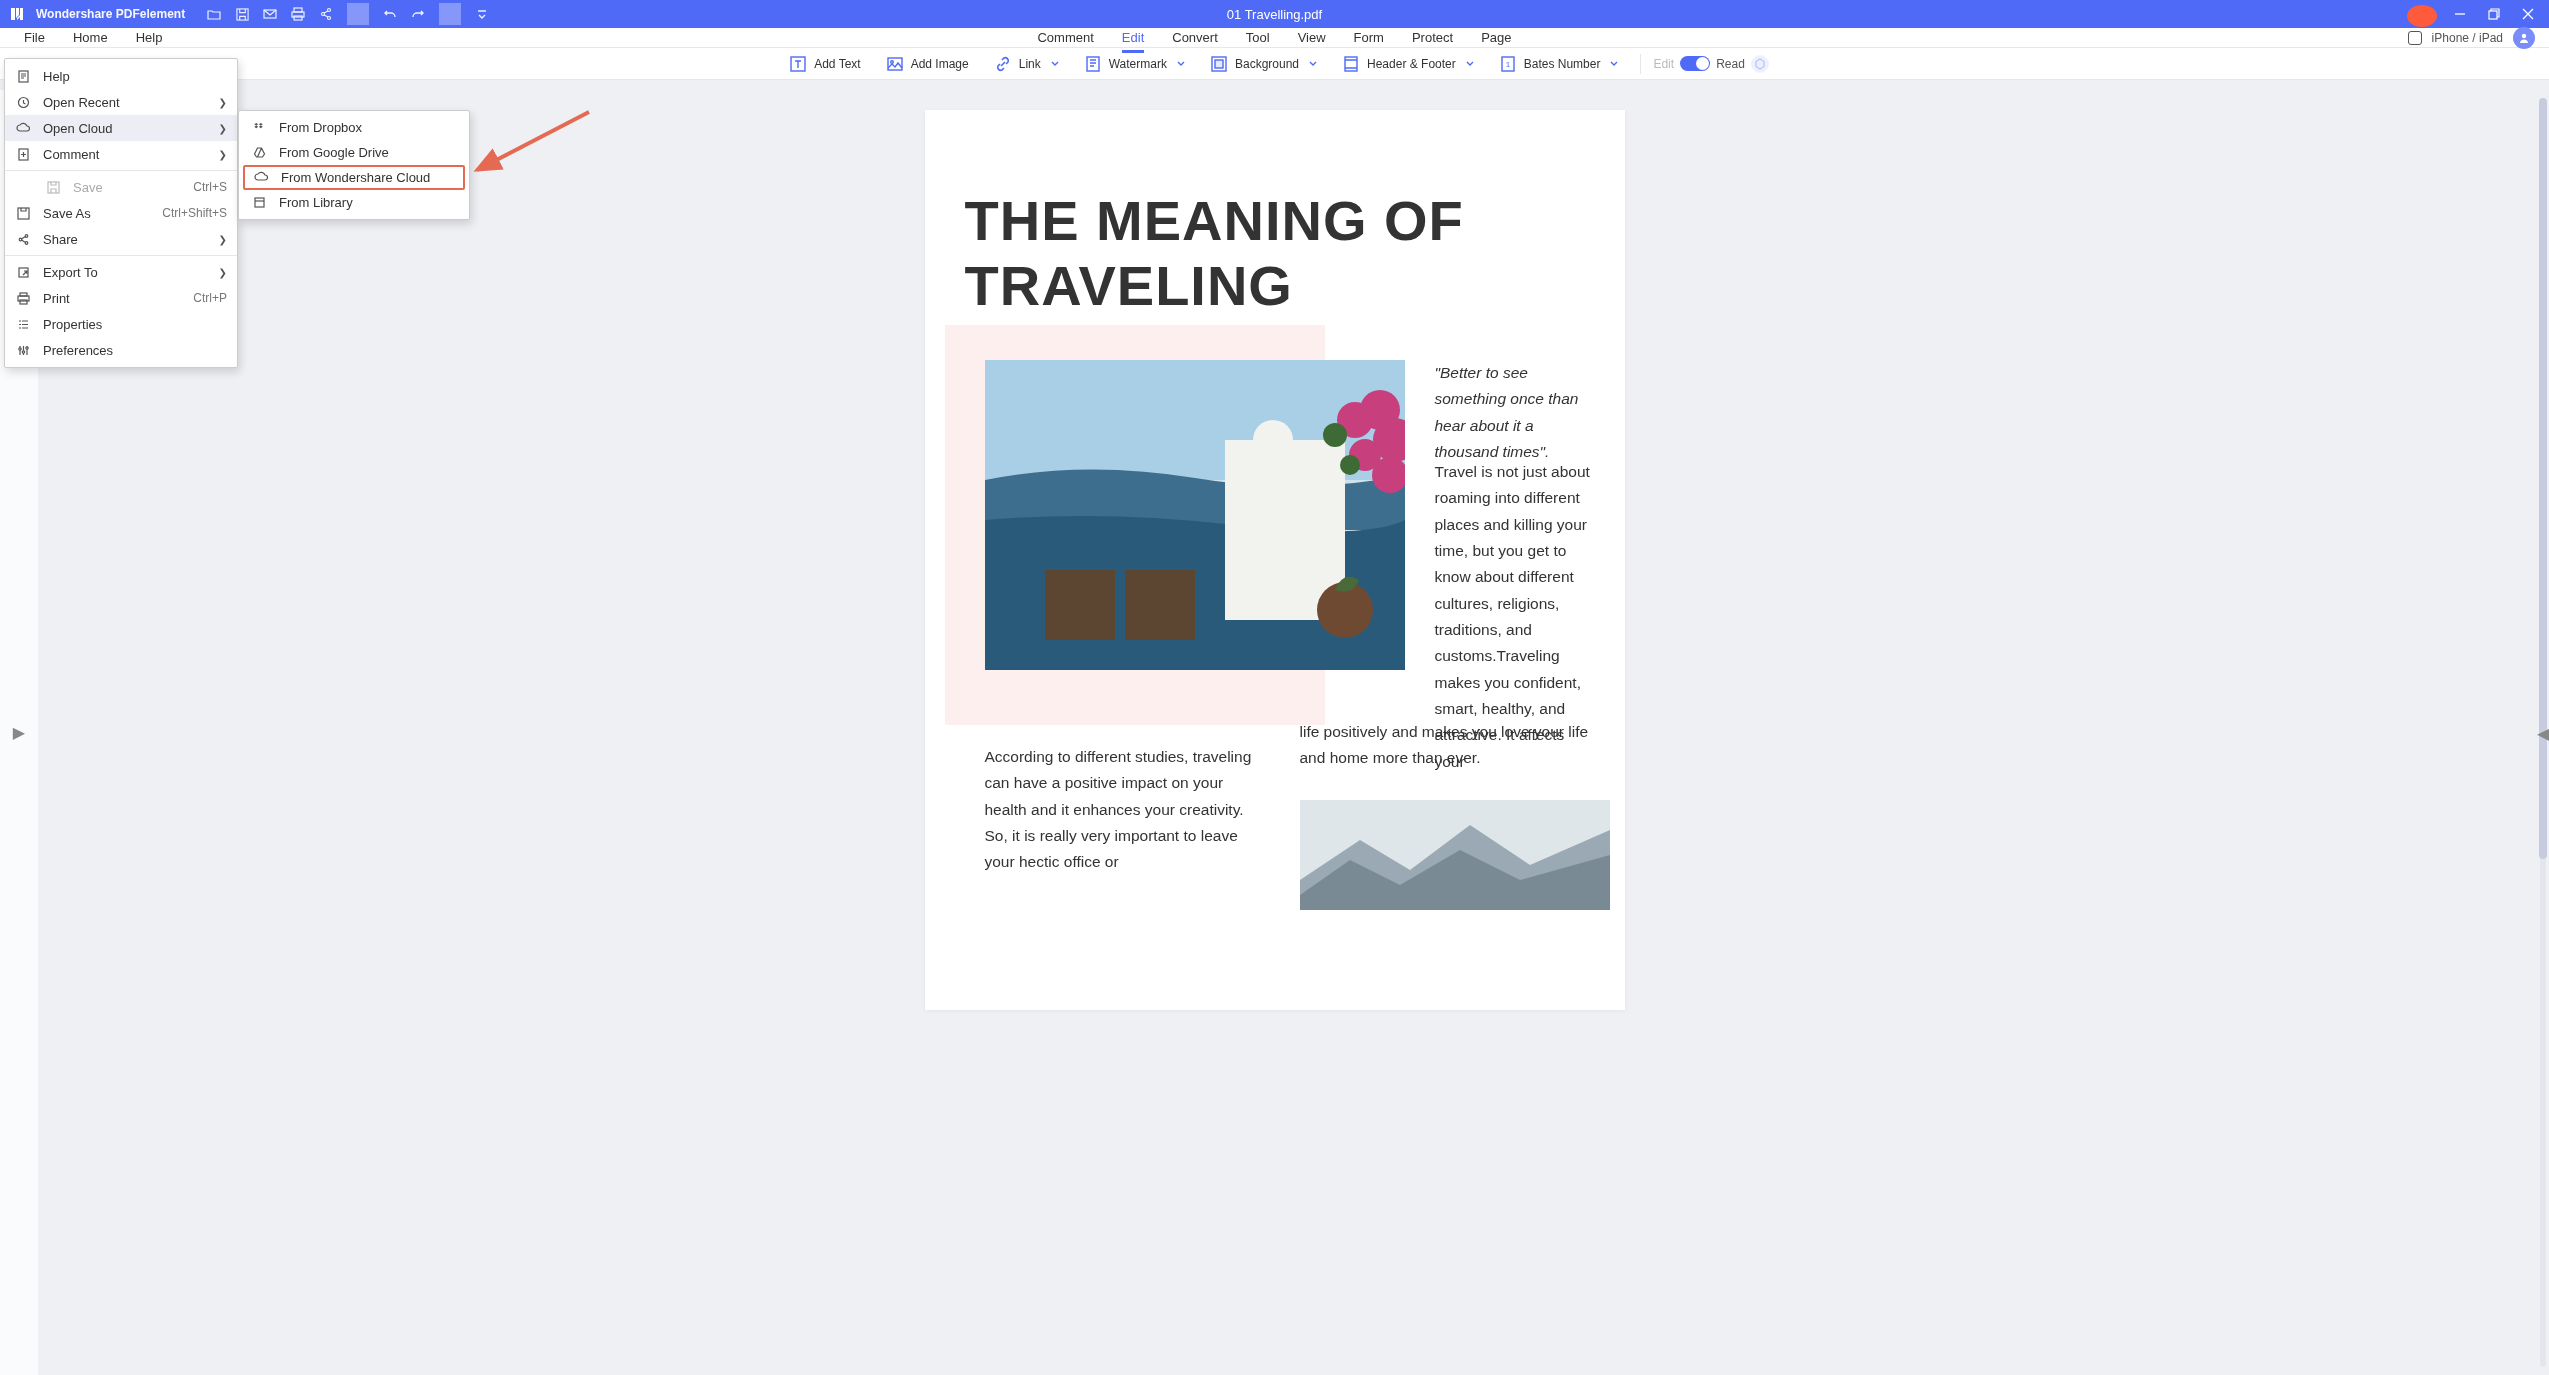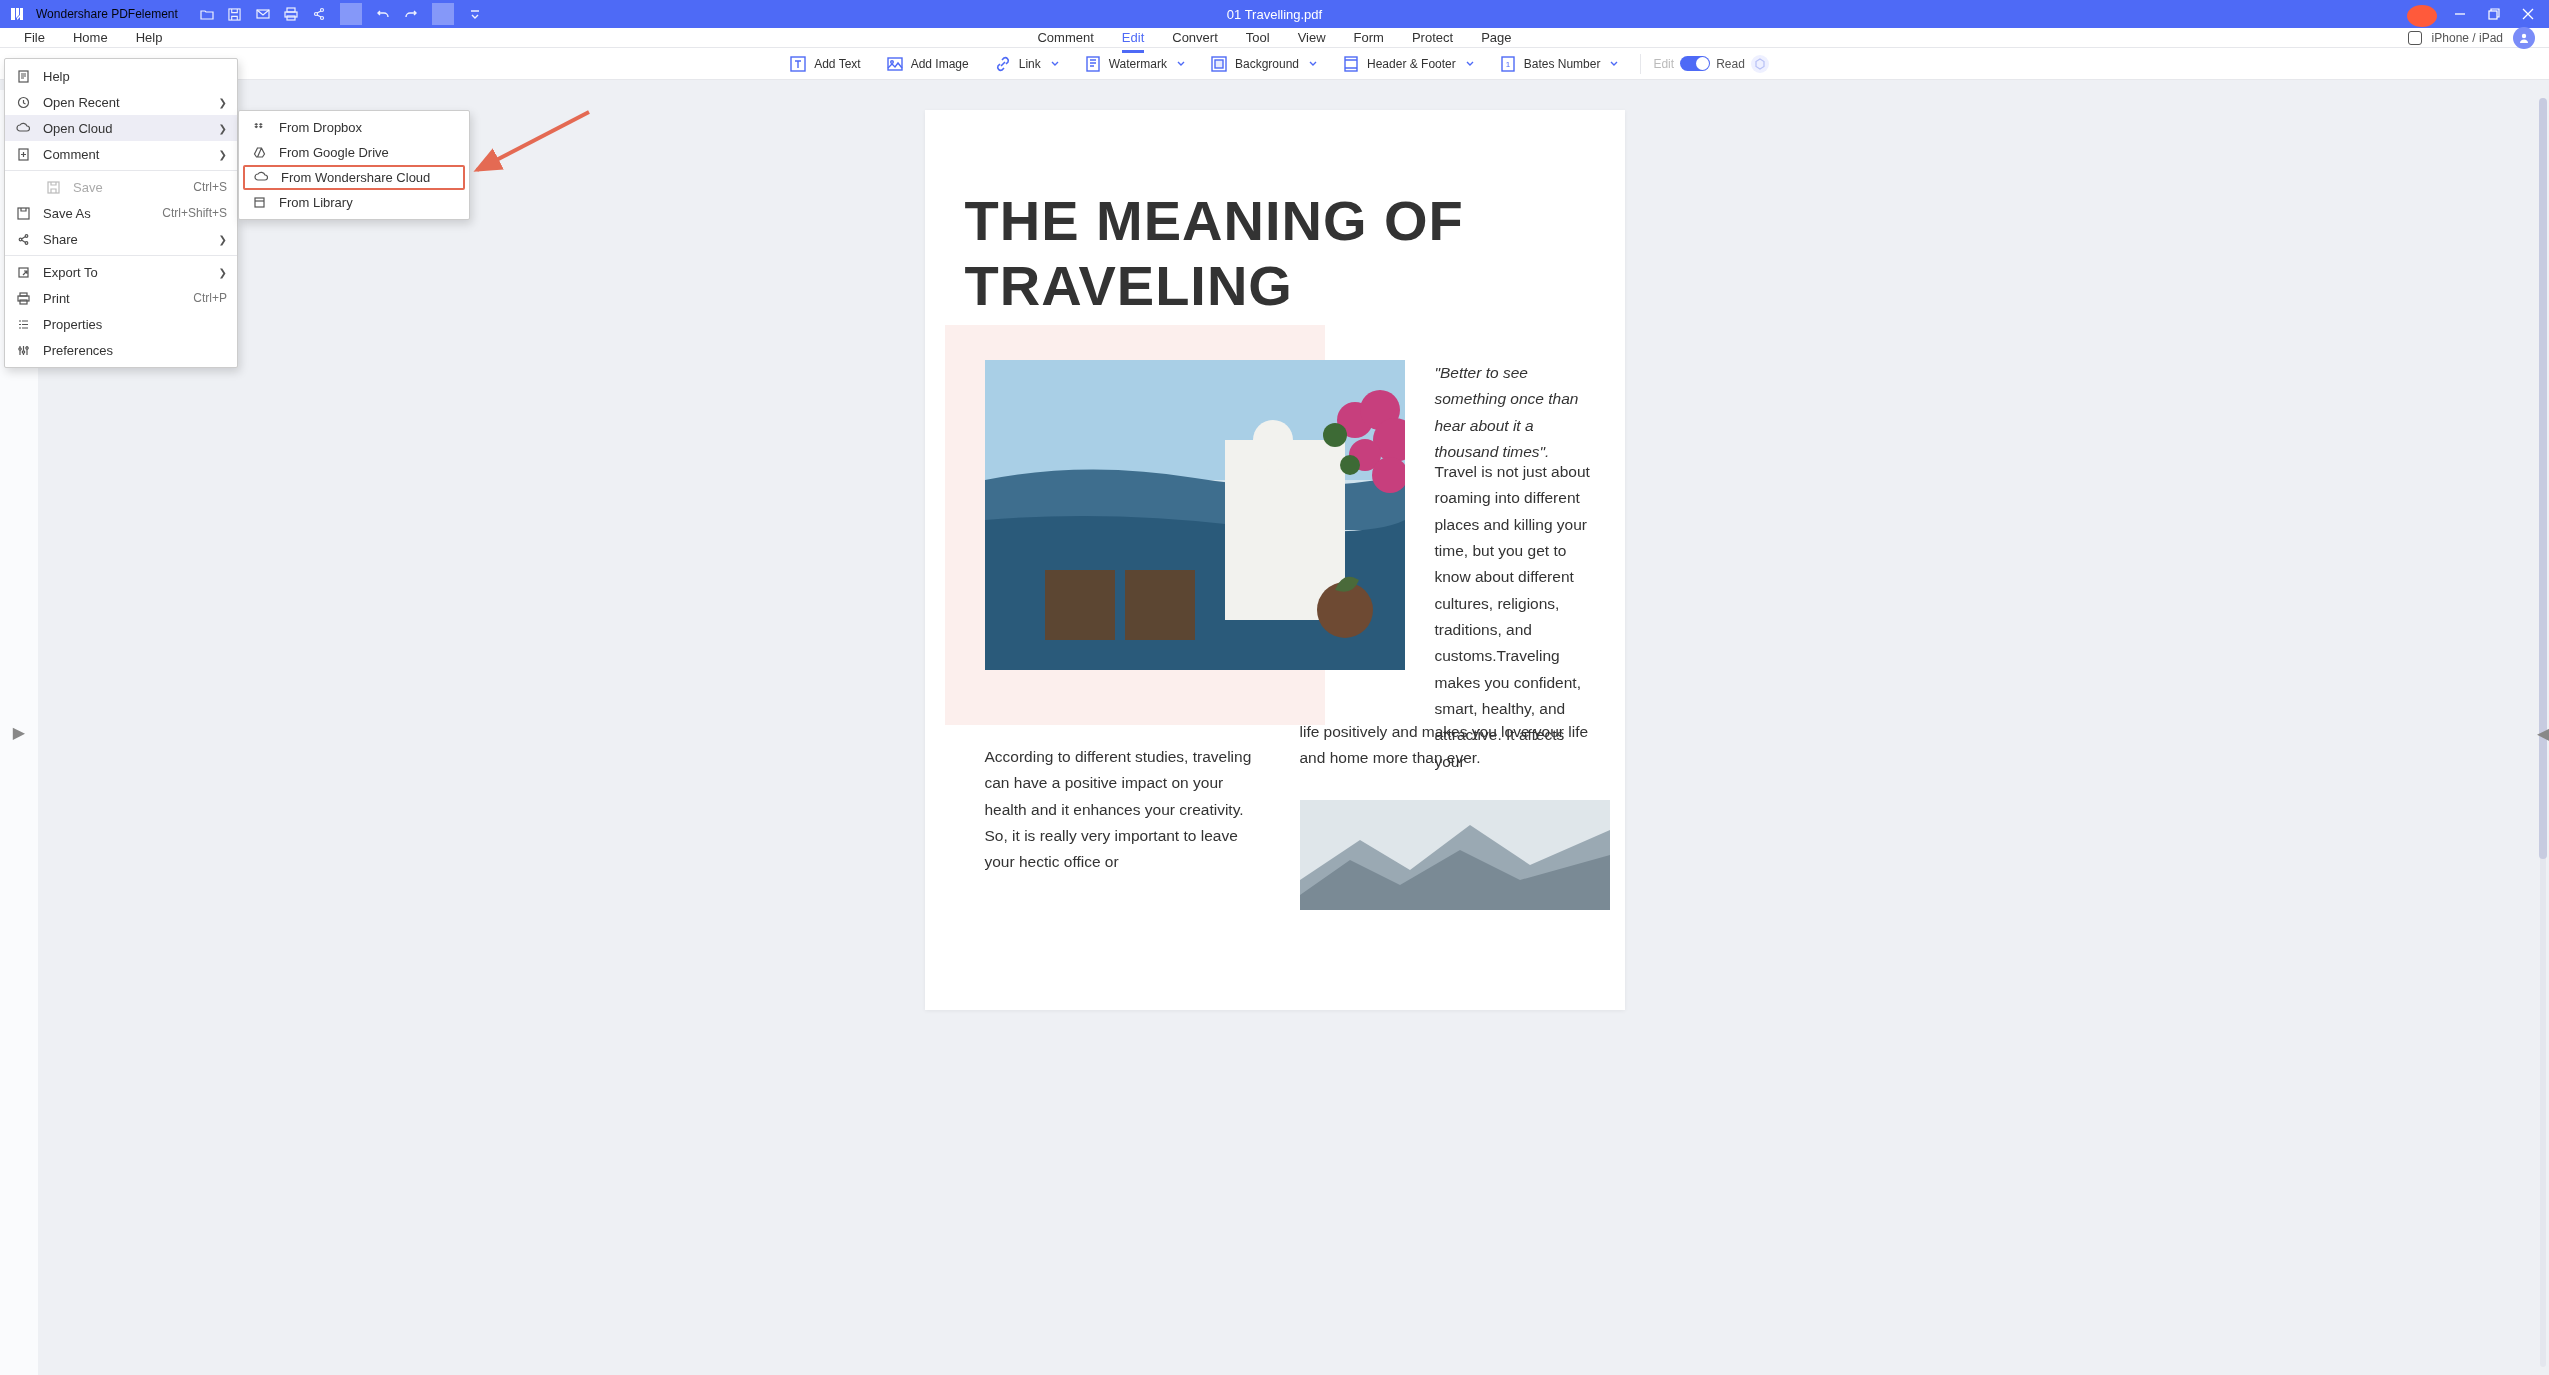--- a/index.html
+++ b/index.html
@@ -1,19 +1,19 @@
 <!DOCTYPE html>
 <html><head>
 <meta charset="utf-8">
 <style>
   html,body{margin:0;padding:0;font-family:"Segoe UI",Arial,sans-serif;background:#eef0f4;color:#333;}
   * {box-sizing:border-box;}
   .titlebar{height:28px;background:#4e6af6;color:#fff;display:flex;align-items:center;font-size:12px;position:relative;}
   .titlebar .logo{width:22px;height:22px;margin-left:6px;border-radius:2px;display:flex;align-items:center;justify-content:center;}
-  .titlebar .appname{margin-left:8px;opacity:.95;color:#000000;}
+  .titlebar .appname{margin-left:8px;opacity:.95;color:#ffffff;font-weight:bold;}
   .titlebar .tb-icons{display:flex;margin-left:18px;gap:6px;align-items:center;}
   .titlebar .tb-icons span{width:22px;height:22px;display:flex;align-items:center;justify-content:center;opacity:.9;cursor:pointer;}
   .tb-sep{width:1px;height:16px;background:rgba(255,255,255,.35);margin:0 4px;}
   .titlebar .doc-title{position:absolute;left:0;right:0;text-align:center;pointer-events:none;font-size:13px;}
   .titlebar .win-ctrls{margin-left:auto;display:flex;align-items:center;gap:4px;padding-right:6px;}
   .titlebar .win-ctrls span{width:30px;height:22px;display:flex;align-items:center;justify-content:center;cursor:pointer;}
   .notif{position:relative;}
   .notif .dot{position:absolute;top:2px;right:4px;width:5px;height:5px;background:#ff5a3b;border-radius:50%;}
   .menubar{height:20px;background:#fff;border-bottom:1px solid #e6e7eb;display:flex;align-items:center;font-size:13px;position:relative;z-index:5;}
   .menubar .left{display:flex;padding-left:10px;}

